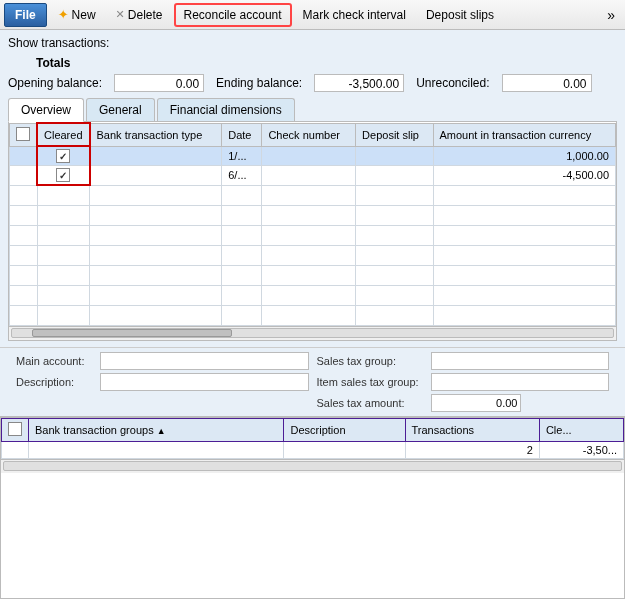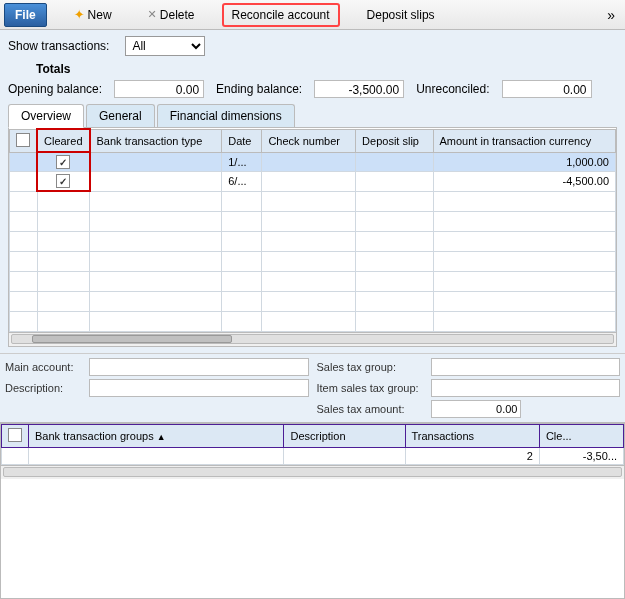--- a/index.html
+++ b/index.html
@@ -6,21 +6,21 @@
     body { background: #f0f0f0; width: 625px; height: 599px; overflow: hidden; }
 
     
     .toolbar {
       display: flex;
       align-items: center;
       background: linear-gradient(to bottom, #f8f8f8, #e8e8e8);
       border-bottom: 1px solid #bbb;
       padding: 2px 4px;
       height: 30px;
-      gap: 18px;
+      gap: 2px;
     }
     .toolbar-btn {
       display: flex;
       align-items: center;
       gap: 3px;
       padding: 3px 8px;
       background: transparent;
       border: 1px solid transparent;
       cursor: pointer;
       border-radius: 2px;
@@ -185,21 +185,21 @@
       height: 8px;
       background: #c0c0c0;
       border: 1px solid #999;
       border-radius: 2px;
       top: 0;
     }
 
     
     .details-section {
       background: #e8f0f8;
-      padding: 4px 5px;
+      padding: 4px 16px;
       border-bottom: 1px solid #bbb;
     }
     .details-grid {
       display: grid;
       grid-template-columns: 1fr 1fr;
       gap: 3px 8px;
     }
     .detail-row {
       display: flex;
       align-items: center;
@@ -273,32 +273,32 @@
       <span>New</span>
     </button>
     <button class="toolbar-btn">
       <span style="font-size:11px; color:#888;">✕</span>
       <span>Delete</span>
     </button>
     <button class="toolbar-btn reconcile-btn">
       <span>Reconcile account</span>
     </button>
     <button class="toolbar-btn">
+      <span>Mark check interval</span>
+    </button>
+    <button class="toolbar-btn">
       <span>Deposit slips</span>
     </button>
     <span class="toolbar-more">»</span>
   </div>
 
   <div class="main-content">
 
     <div class="show-transactions-row">
       <label>Show transactions:</label>
-      <select class="dropdown-select">
-        <option>All</option>
-      </select>
     </div>
 
     <div class="totals-section">
       <div class="totals-title">Totals</div>
       <div class="totals-row">
         <span class="totals-label">Opening balance:</span>
         <span class="totals-value">0.00</span>
         <span class="totals-label">Ending balance:</span>
         <span class="totals-value">-3,500.00</span>
         <span class="totals-label">Unreconciled:</span>

